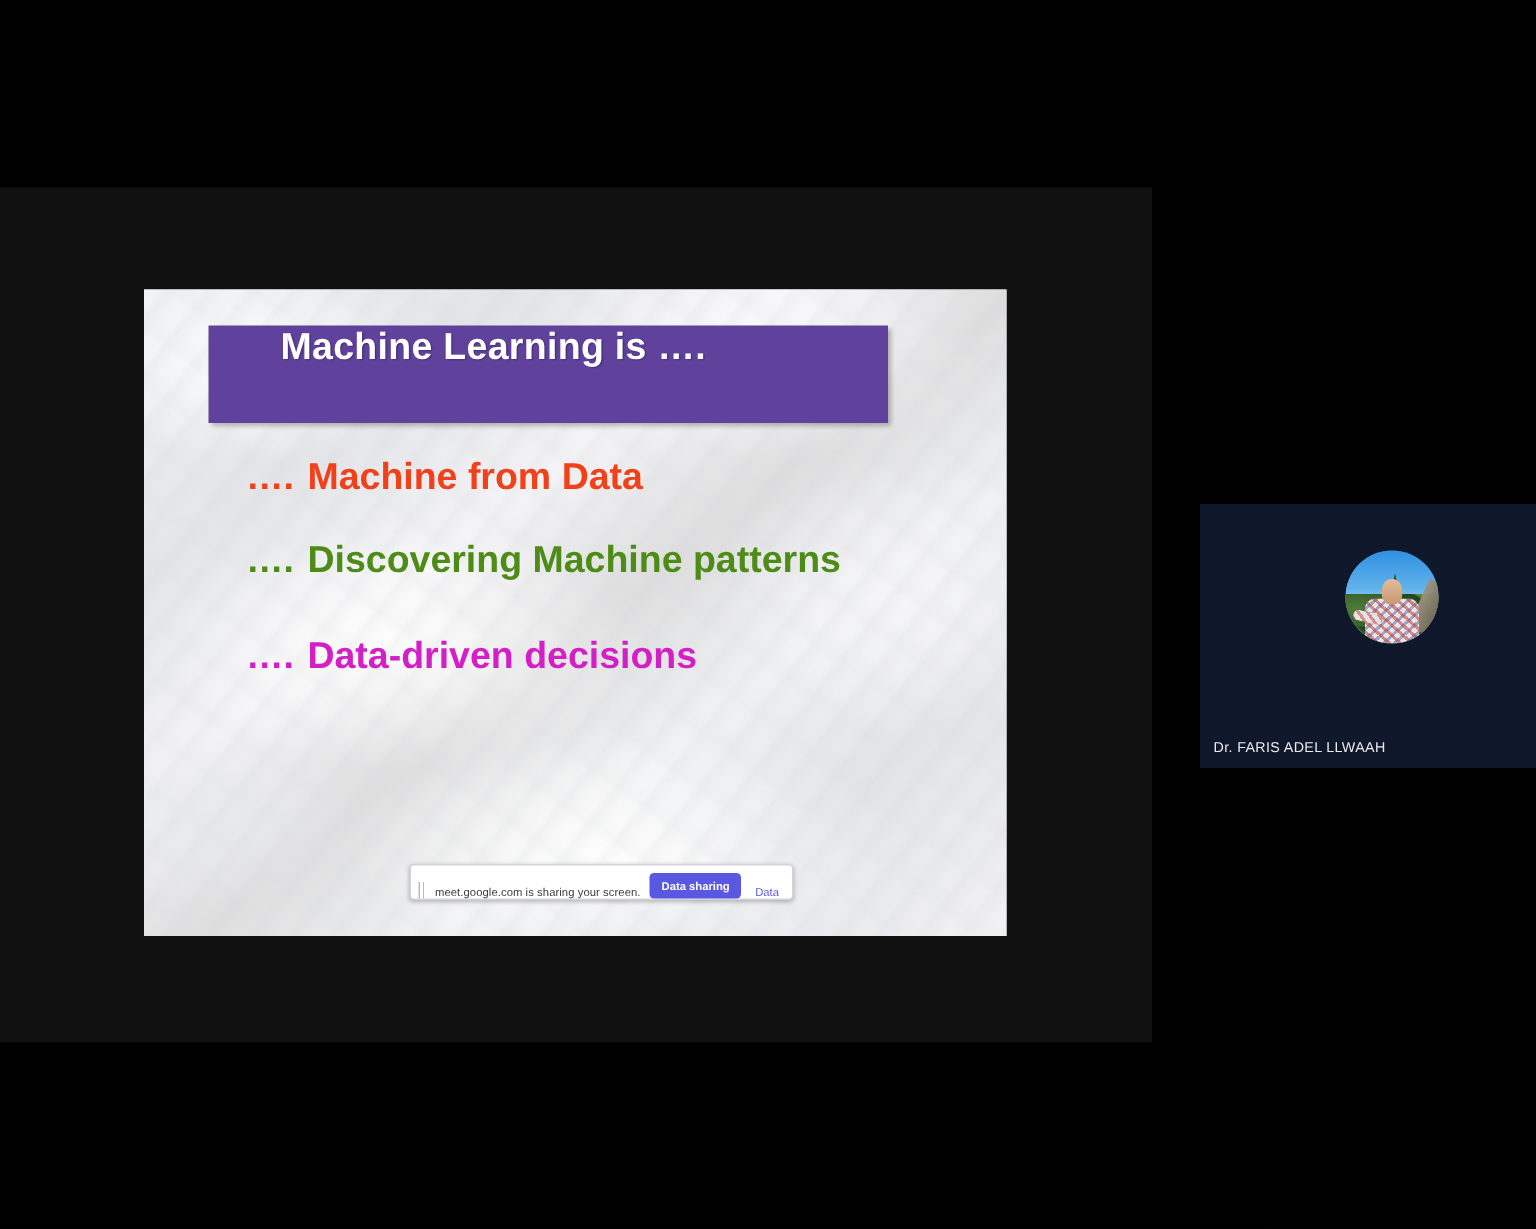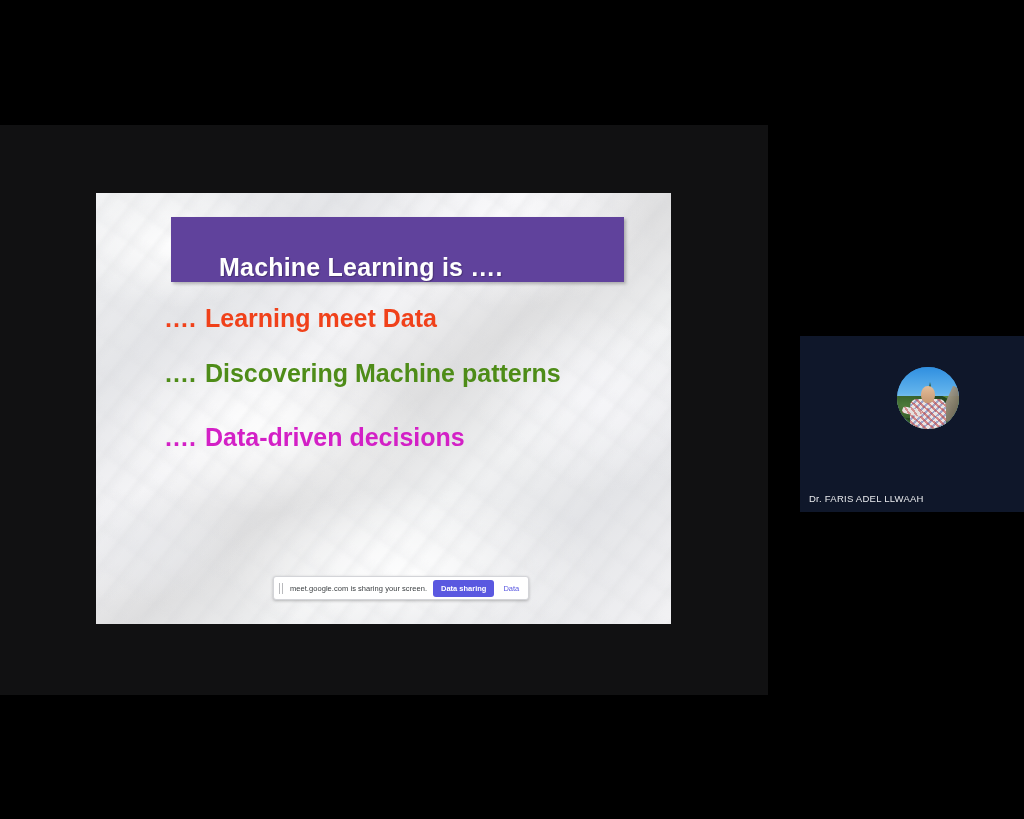--- a/index.html
+++ b/index.html
@@ -64,22 +64,21 @@
   
   .title-banner {
     position: absolute;
     left: 43px;
     top: 24px;
     width: 453px;
     height: 65px;
     background: #60429C;
     box-shadow: 2px 2px 3px rgba(0,0,0,0.25);
     display: flex;
-    align-items: flex-end;
-    margin-left: 32px;
+    align-items: flex-start;
   }
   .title-text {
     color: #ffffff;
     font-size: 25px;
     font-weight: bold;
     letter-spacing: .2px;
     margin-left: 48px;
     white-space: nowrap;
     text-shadow: 1px 1px 1px rgba(0,0,0,.25);
   }
@@ -104,21 +103,21 @@
   .share-bar {
     position: absolute;
     left: 177px;
     top: 383px;
     height: 22px;
     background: #ffffff;
     border: 1px solid #d3d4d8;
     border-radius: 3px;
     box-shadow: 0 1px 3px rgba(0,0,0,.25);
     display: flex;
-    align-items: center;
+    align-items: flex-end;
     padding: 0 6px 0 5px;
     gap: 6px;
   }
   .share-grip {
     width: 5px;
     height: 11px;
     flex: 0 0 auto;
     background:
       linear-gradient(to right, #b9babd 0 1px, transparent 1px 3px, #b9babd 3px 4px, transparent 4px);
   }
@@ -258,21 +257,21 @@
 
   <div class="slide">
     <div class="slide-texture"></div>
 
     <div class="title-banner" style="background: rgb(96, 66, 156);">
       <div class="title-text">Machine Learning is ….</div>
     </div>
 
     <div class="bullets">
       <div class="bullet" style="color:#F0411A;">
-        <span class="dots">….</span><span>Learning meet Data</span>
+        <span class="dots">….</span><span>Machine from Data</span>
       </div>
       <div class="bullet" style="color:#4E8C18;">
         <span class="dots">….</span><span>Discovering Machine patterns</span>
       </div>
       <div class="bullet" style="color:#D320C6;margin-top:39px;">
         <span class="dots">….</span><span>Data-driven decisions</span>
       </div>
     </div>
 
     <div class="share-bar">

